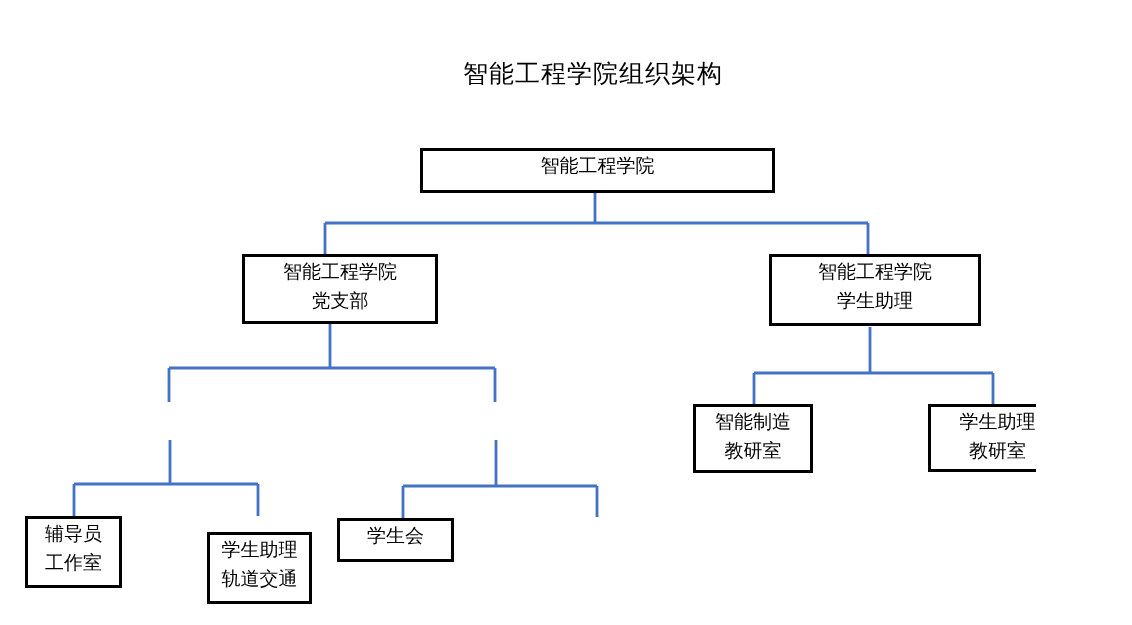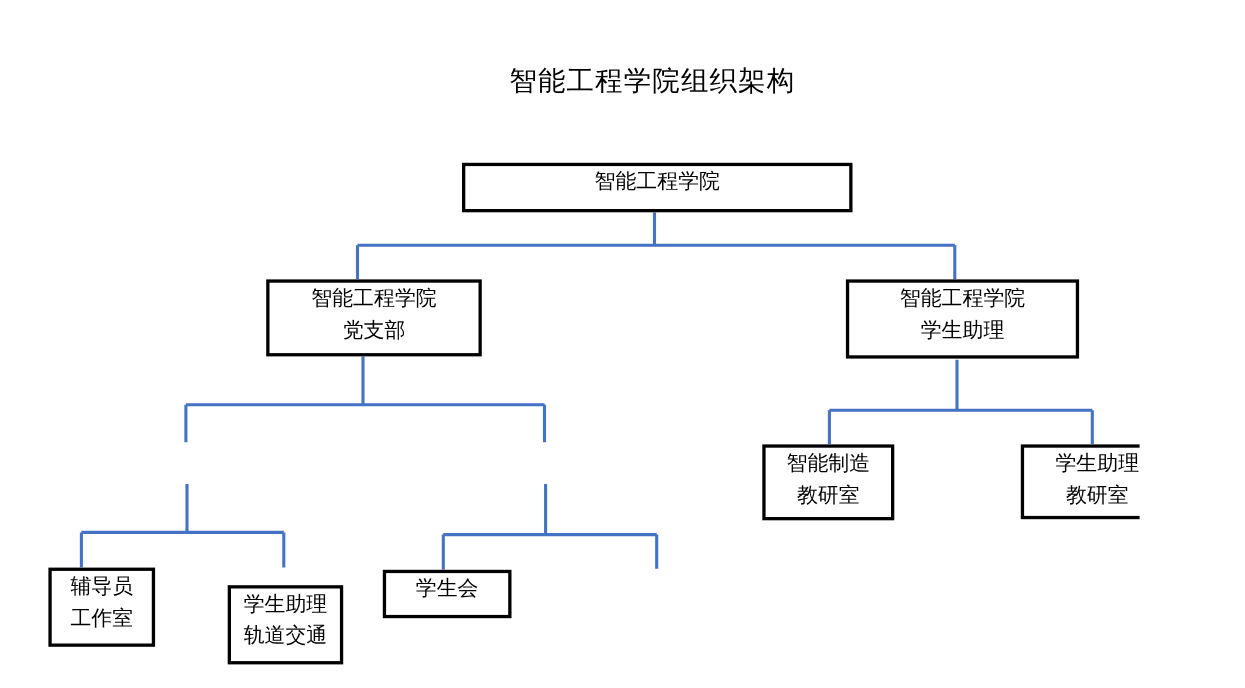--- a/index.html
+++ b/index.html
@@ -41,23 +41,23 @@
     white-space:nowrap;
   }
   
   .n-college        {left:420px;top:148px;width:355px;height:45px;}
   .n-party          {left:242px;top:254px;width:196px;height:70px;}
   .n-admin          {left:769px;top:254px;width:212px;height:72px;}
   .n-student-affairs{left:60px; top:402px;width:235px;height:38px;}
   .n-youth-league   {left:389px;top:402px;width:213px;height:38px;}
   .n-mfg            {left:693px;top:404px;width:120px;height:69px;}
   .n-rail           {left:928px;top:404px;width:139px;height:68px;}
-  .n-counselor      {left:25px; top:516px;width:97px; height:72px;margin-left:19px;}
+  .n-counselor      {left:25px; top:516px;width:97px; height:72px;}
   .n-assistant      {left:207px;top:532px;width:105px;height:72px;}
-  .n-union          {left:348px;top:518px;width:117px;height:44px;}
+  .n-union          {left:337px;top:518px;width:117px;height:44px;}
   .n-club           {left:540px;top:517px;width:115px;height:66px;}
 </style>
 </head>
 <body>
 
 <div class="canvas">
 
   <div class="chart-title">智能工程学院组织架构</div>
 
   <svg class="connectors" viewBox="0 0 1132 625" xmlns="http://www.w3.org/2000/svg">

